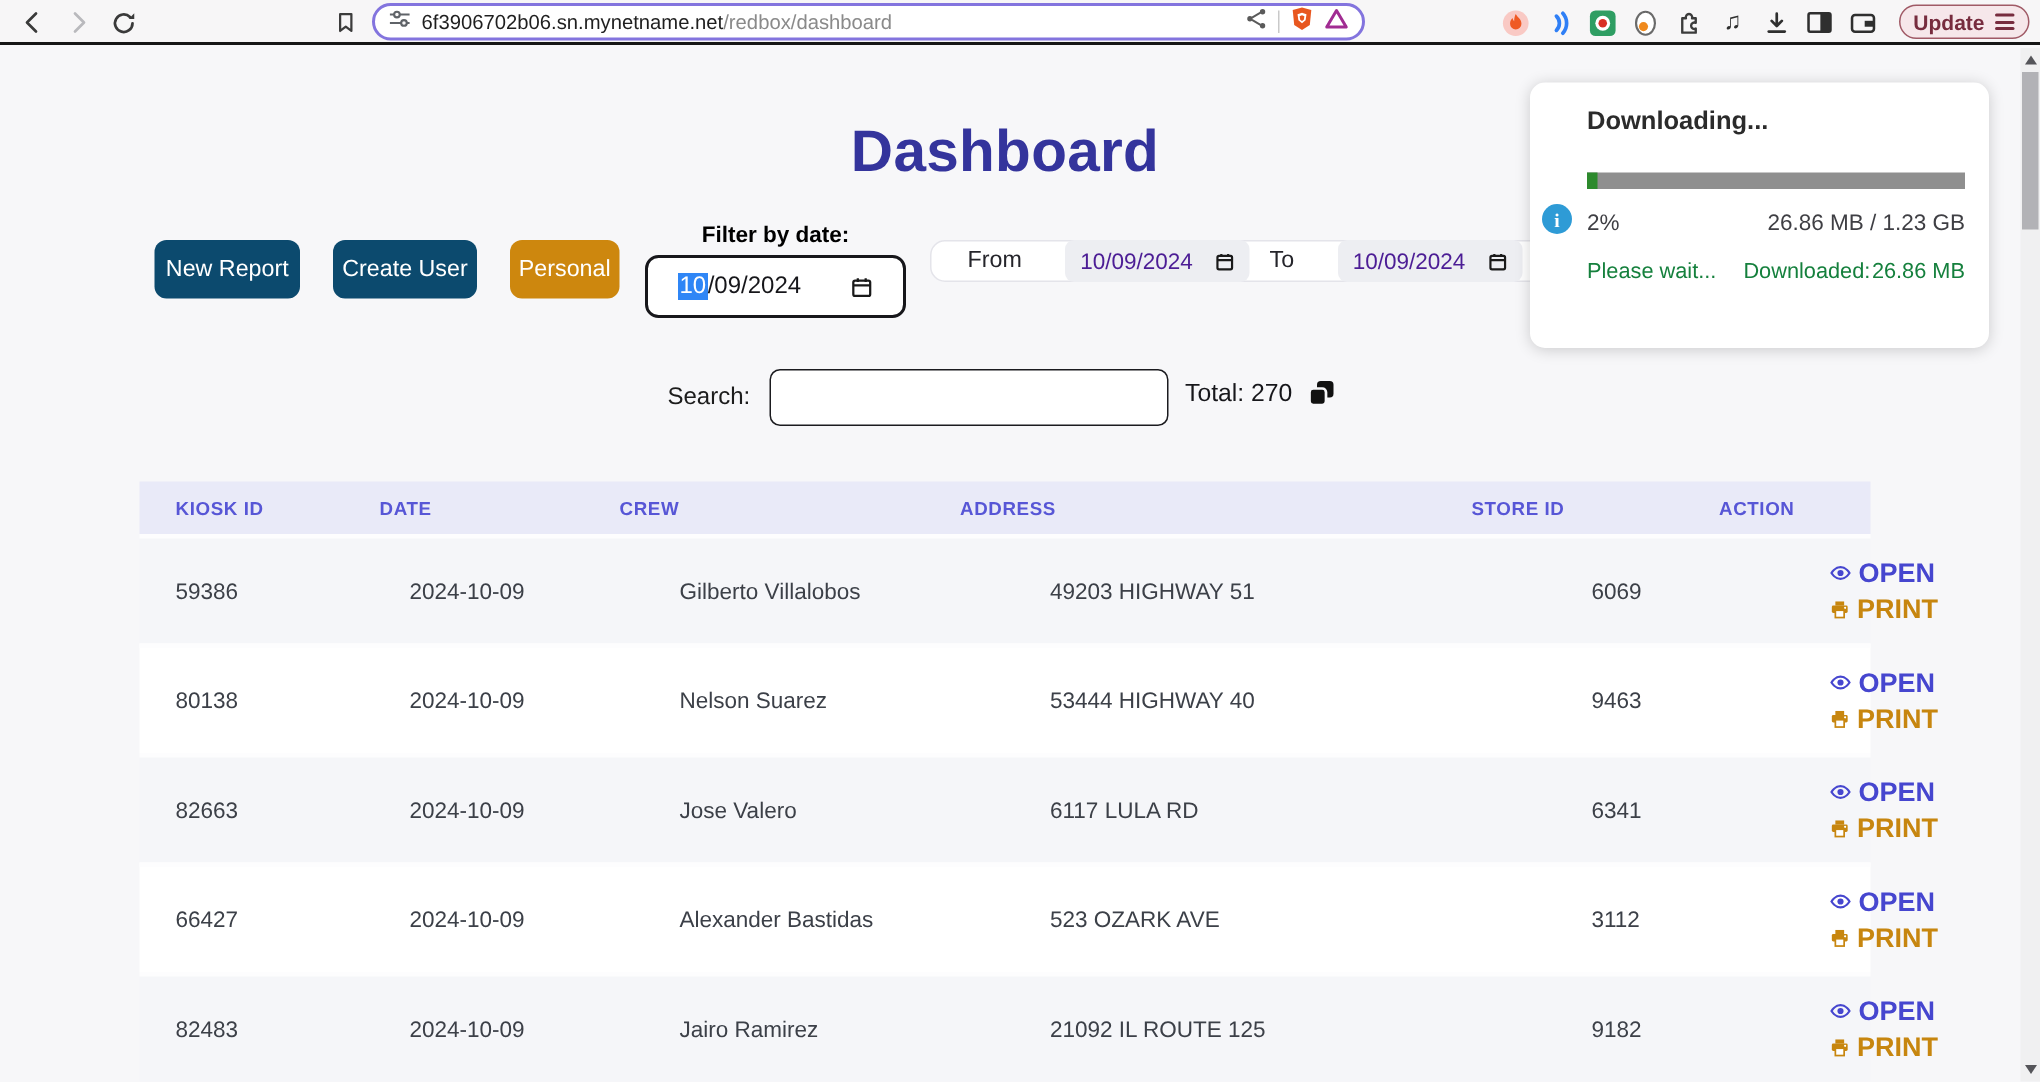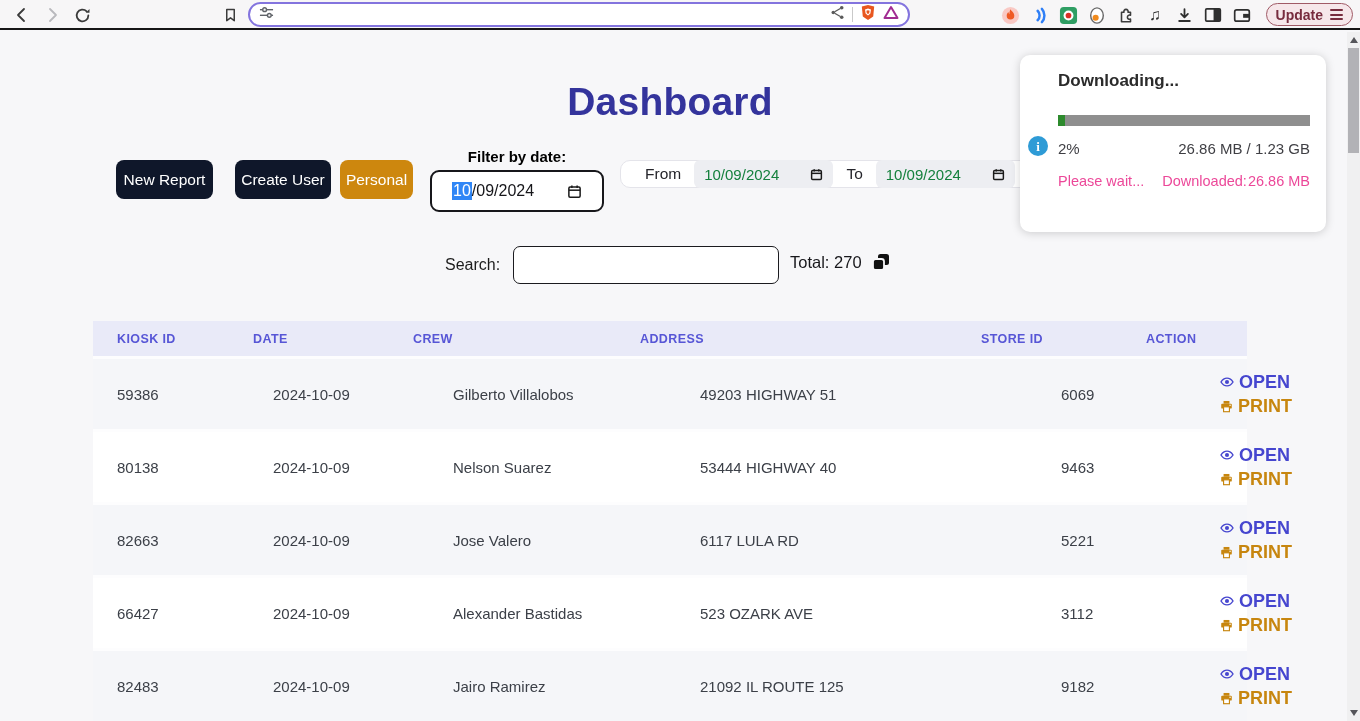--- a/index.html
+++ b/index.html
@@ -42,42 +42,42 @@
   
   .page { position:absolute; left:93px; top:30px; width:1154px; height:691px; }
   .page-title {
     position:absolute; top:50px; left:0; width:100%; text-align:center;
     font-size:39px; font-weight:700; color:#34349c; letter-spacing:0.2px;
   }
   .btn {
     position:absolute; top:130px; height:39px; border:none; border-radius:8px;
     color:#fff; font-size:15.5px; font-family:inherit; display:flex; align-items:center; justify-content:center; cursor:pointer;
   }
-  .btn-purple { background:#0f172a;margin-left:13px; }
+  .btn-purple { background:#0c4a6e; }
   .btn-gold { background:#cd870e; }
   #btn-new-report { left:10px; width:97px; }
   #btn-create-user { left:129px; width:96px; }
   #btn-personal { left:247px; width:73px; }
   .filter-label { position:absolute; left:337px; top:118px; width:174px; text-align:center; font-size:15px; font-weight:700; color:#000000; }
   .date-main {
     position:absolute; left:337px; top:140px; width:174px; height:42px;
     background:#fff; border:2px solid #17171b; border-radius:9px;
     display:flex; align-items:center; padding:0 20px; font-size:16px; color:#16161a;
   }
   .date-main .sel { background:#2f86f6; color:#fff; padding:0 1px; }
   .date-main svg { margin-left:auto; }
   .range-card {
     position:absolute; left:527px; top:130px; width:420px; height:28px;
     background:#fff; border:1px solid #e4e4ea; border-radius:10px;
     display:flex; align-items:center; padding:0 24px; gap:13px;
   }
   .range-label { font-size:15.5px; color:#25252b; }
   .range-input {
     width:145px; height:28px; background:#edeef2; border-radius:6px;
-    display:flex; align-items:center; padding:0 10px; gap:8px; font-size:15px; color:#15803d;
+    display:flex; align-items:center; padding:0 10px; gap:8px; font-size:15px; color:#4c1d95;margin-left:16px;
   }
   .range-input svg { margin-left:auto; }
   .search-label { position:absolute; left:352px; top:226px; font-size:16px; color:#1c1c1c; }
   .search-input {
     position:absolute; left:420px; top:216px; width:266px; height:38px;
     background:#fff; border:1.5px solid #1b1b1f; border-radius:7px;
     font-size:16px; font-family:inherit; padding:0 10px;
   }
   .total-wrap { position:absolute; left:697px; top:222px; display:flex; align-items:center; gap:9px; }
   .total-text { font-size:16.5px; color:#17171b; }
@@ -103,21 +103,21 @@
   .popup {
     position:absolute; left:1020px; top:55px; width:306px; height:177px;
     background:#fff; border-radius:10px; box-shadow:0 1px 10px rgba(0,0,0,0.18);
     z-index:50;
   }
   .popup-info { position:absolute; left:7px; top:80px; }
   .popup-title { position:absolute; left:38px; top:16px; font-size:17px; font-weight:700; color:#2b2b2b; }
   .popup-bar { position:absolute; left:38px; top:60px; width:252px; height:11px; background:#8f8f8f; }
   .popup-bar-fill { height:11px; background:#2d8a2d; min-width:7px; }
   .popup-row1 { position:absolute; left:38px; top:85px; width:252px; display:flex; justify-content:space-between; font-size:15px; color:#3f3f44; }
-  .popup-row2 { position:absolute; left:38px; top:118px; width:252px; display:flex; font-size:14.5px; color:#ec4899; }
+  .popup-row2 { position:absolute; left:38px; top:118px; width:252px; display:flex; font-size:14.5px; color:#15803d; }
   .popup-row2 .lbl2 { margin-left:18px; }
   .popup-row2 .val { margin-left:auto; }
   .popup-row3 { position:absolute; left:38px; top:142px; width:252px; display:flex; justify-content:space-between; font-size:14.5px; color:#4a4a50; }
 </style>
 </head>
 <body>
 
 <div class="toolbar">
   <div class="navbtn" style="left:10px">
     <svg width="16" height="16" viewBox="0 0 16 16">
@@ -143,20 +143,21 @@
 
   <div class="urlbar">
     <span>
       <svg width="15" height="15" viewBox="0 0 16 16">
           <line x1="1" y1="5" x2="15" y2="5" stroke="#5f6368" stroke-width="1.5"></line>
           <circle cx="6" cy="5" r="2" fill="#f7f6f7" stroke="#5f6368" stroke-width="1.5"></circle>
           <line x1="1" y1="11" x2="15" y2="11" stroke="#5f6368" stroke-width="1.5"></line>
           <circle cx="11" cy="11" r="2" fill="#f7f6f7" stroke="#5f6368" stroke-width="1.5"></circle>
         </svg>
     </span>
+    <span class="urltext"><span class="domain">6f3906702b06.sn.mynetname.net</span><span class="path">/redbox/dashboard</span></span>
     <span class="url-spacer"></span>
     <span>
       <svg width="15" height="15" viewBox="0 0 16 16">
           <circle cx="12.5" cy="3" r="1.9" fill="#5a5a5a"></circle>
           <circle cx="3.5" cy="8" r="1.9" fill="#5a5a5a"></circle>
           <circle cx="12.5" cy="13" r="1.9" fill="#5a5a5a"></circle>
           <line x1="5" y1="7.2" x2="11" y2="3.7" stroke="#5a5a5a" stroke-width="1.4"></line>
           <line x1="5" y1="8.8" x2="11" y2="12.3" stroke="#5a5a5a" stroke-width="1.4"></line>
         </svg>
     </span>
@@ -353,21 +354,21 @@
               </svg>
         <span>PRINT</span>
       </span>
     </span>
   </div>
         <div class="row odd">
     <span>82663</span>
     <span>2024-10-09</span>
     <span>Jose Valero</span>
     <span>6117 LULA RD</span>
-    <span>5221</span>
+    <span>6341</span>
     <span class="action-cell">
       <span class="action-link action-open">
         <svg width="14" height="12" viewBox="0 0 16 14">
                 <path d="M1 7s2.7-4.5 7-4.5S15 7 15 7s-2.7 4.5-7 4.5S1 7 1 7z" fill="none" stroke="#4646cf" stroke-width="1.7"></path>
                 <circle cx="8" cy="7" r="2.4" fill="#4646cf"></circle>
               </svg>
         <span>OPEN</span>
       </span>
       <span class="action-link action-print">
         <svg width="13" height="13" viewBox="0 0 16 16">

